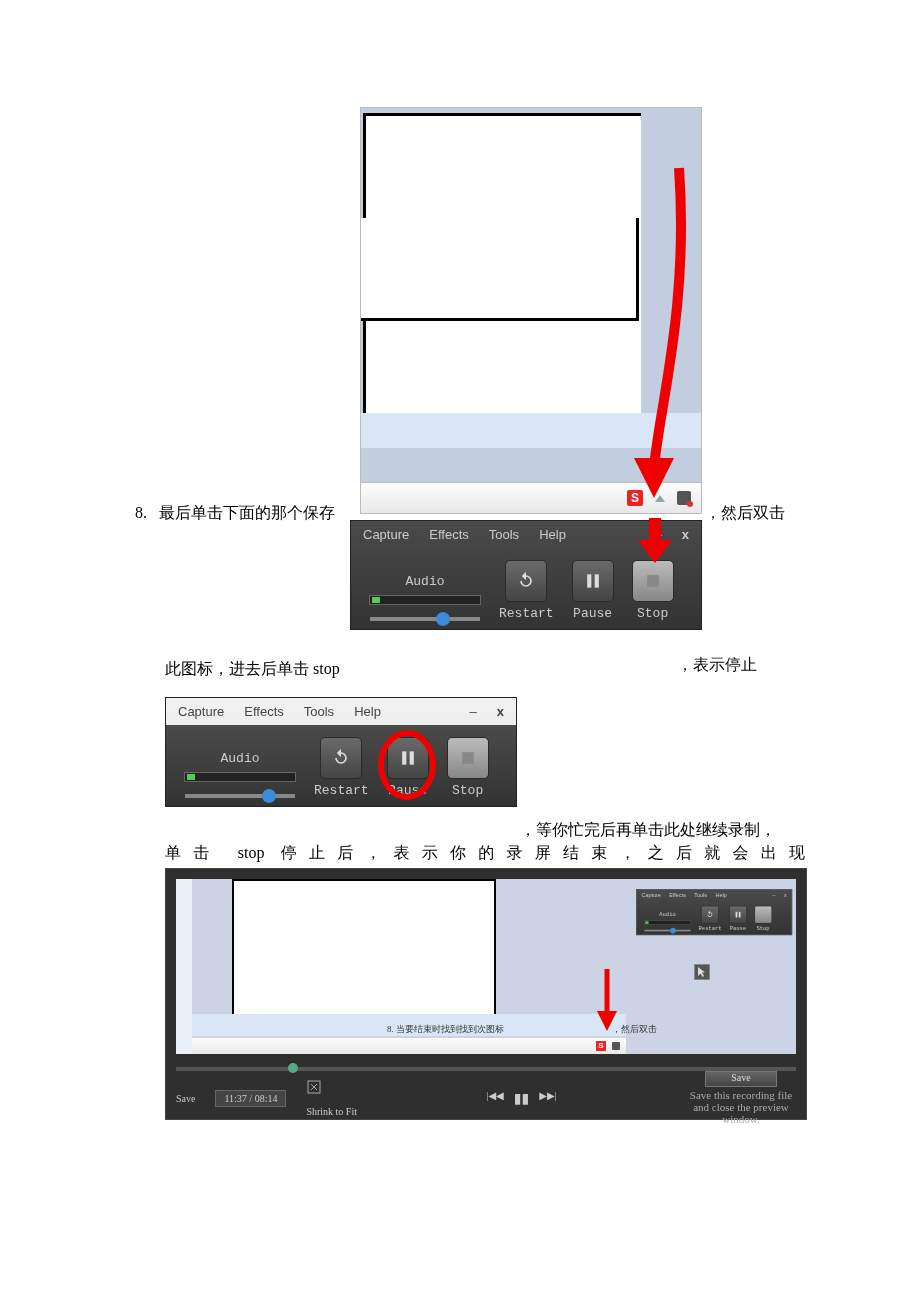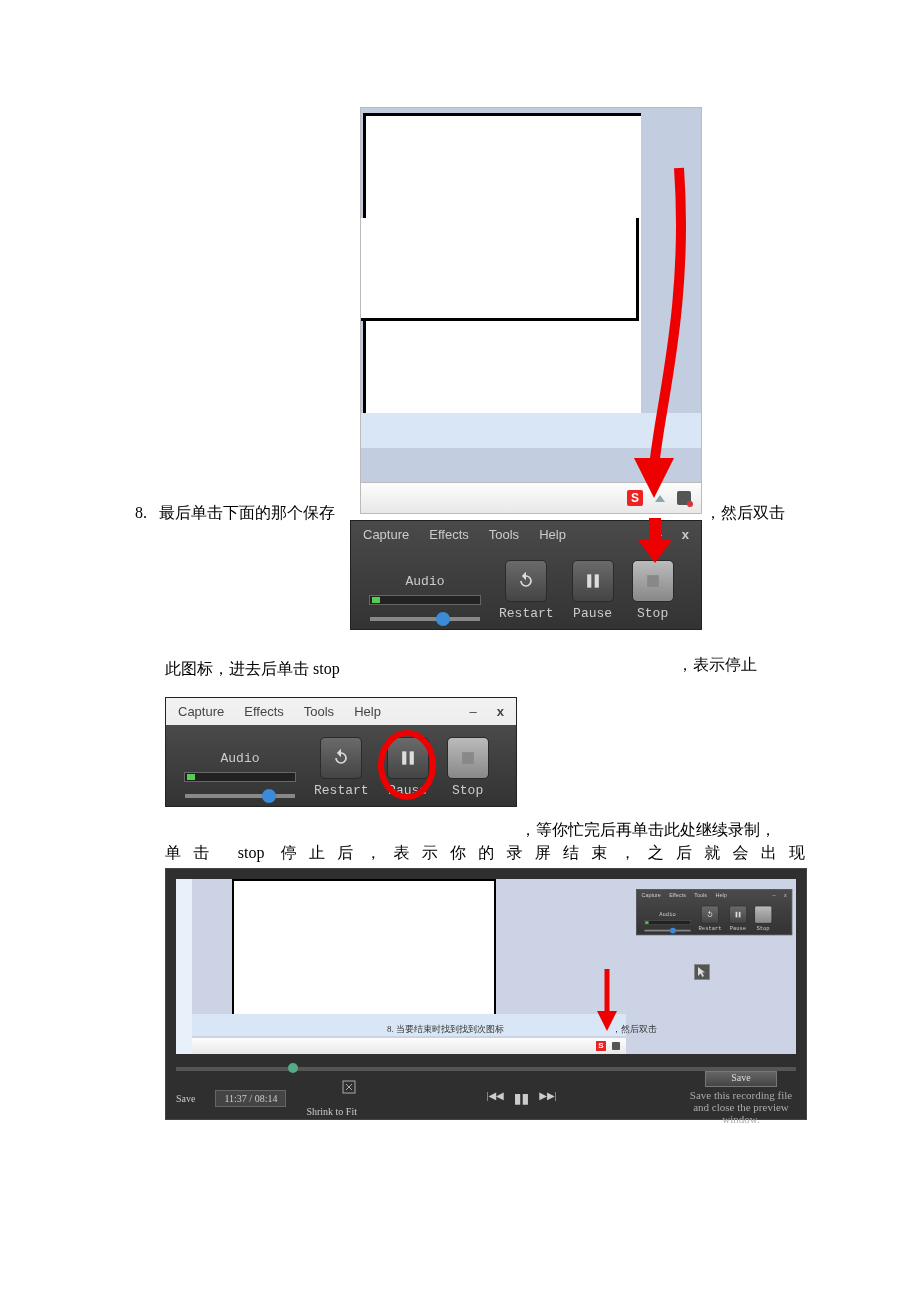--- a/index.html
+++ b/index.html
@@ -246,21 +246,21 @@
             <path d="M3 2 L3 11 L5.5 8.5 L7.5 12 L9 11 L7 7.5 L10 7.5 Z" fill="#ddd"></path>
           </svg>
       </div>
     </div>
     <div class="scrub">
         <div class="pos"></div>
       </div>
     <div class="bbar">
       <span>Save</span>
       <span class="time-box">11:37 / 08:14</span>
-      <div style="display:flex;flex-direction:column;align-items:flex-end;gap:11px">
+      <div style="display:flex;flex-direction:column;align-items:flex-start;gap:11px">
         <svg width="16" height="16" viewBox="0 0 16 16">
             <rect x="2" y="2" width="12" height="12" fill="none" stroke="#aaa"></rect>
             <path d="M5 5 L11 11 M11 5 L5 11" stroke="#aaa"></path>
           </svg>
         <span>Shrink to Fit</span>
       </div>
       <div class="center">
         <span>|◀◀</span>
         <span style="font-size:14px">▮▮</span>
         <span>▶▶|</span>

